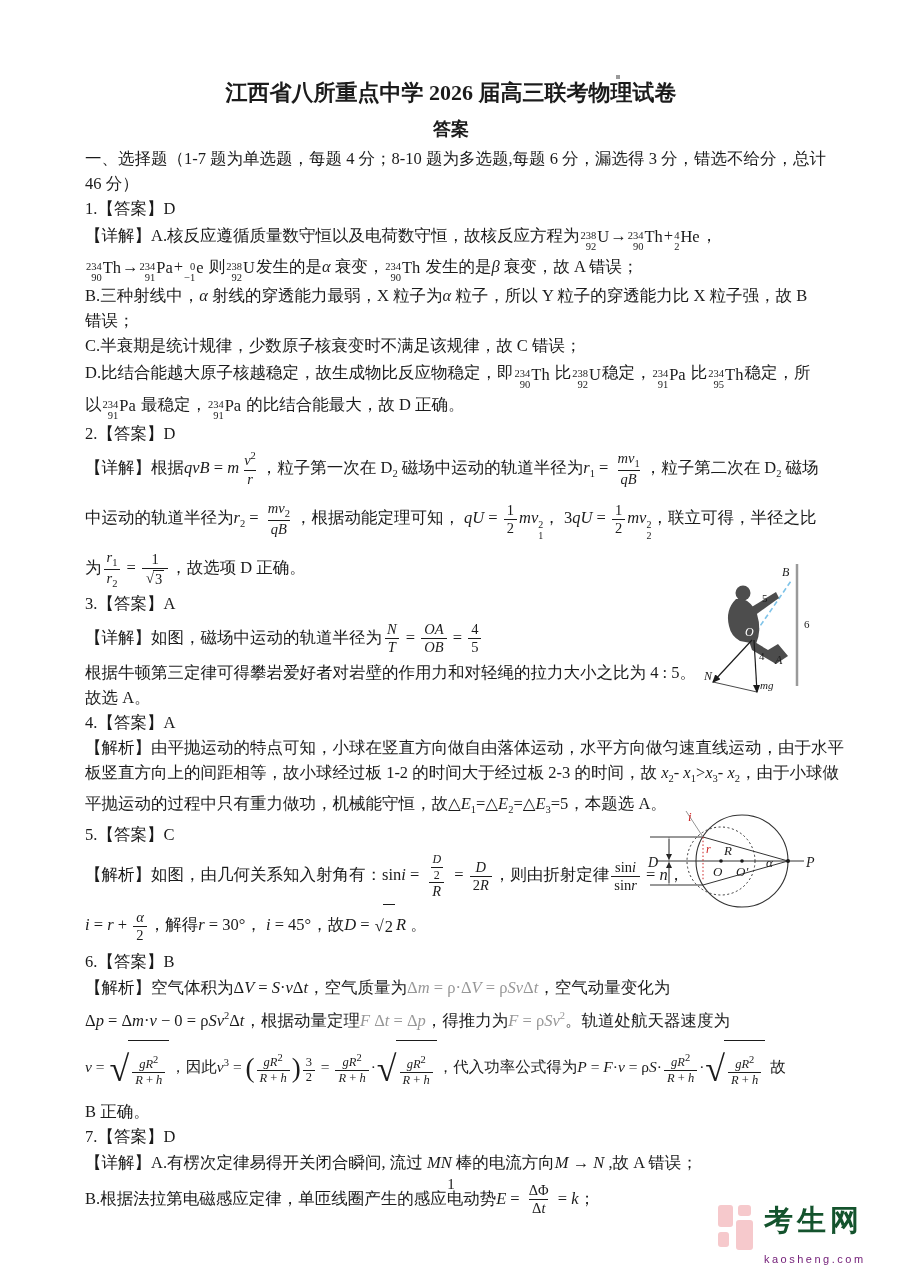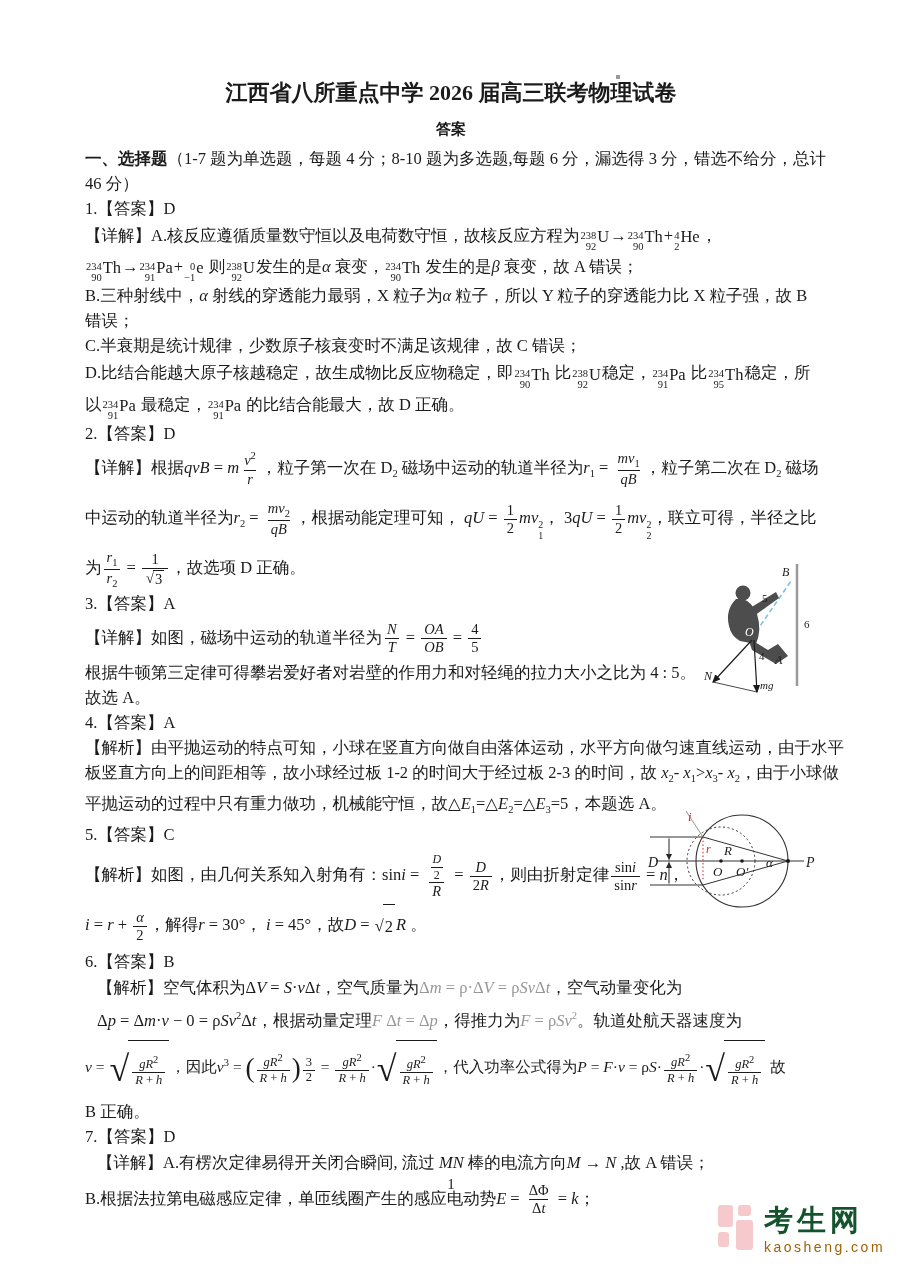--- a/index.html
+++ b/index.html
@@ -1,27 +1,27 @@
 <!DOCTYPE html>
 <html><head>
 <meta charset="utf-8">
 <style>
   html,body{margin:0;padding:0;background:#ffffff;}
   .page{position:relative;width:900px;height:1273px;background:#ffffff;overflow:hidden;
         font-family:"Liberation Serif","DejaVu Serif",serif;color:#1b1b1b;}
   .content{position:absolute;left:85px;top:74px;width:770px;}
   .line{white-space:nowrap;font-size:16.5px;line-height:25px;}
   .line.title{font-size:22px;font-weight:bold;text-align:center;line-height:38px;width:732px;}
-  .line.subtitle{font-size:15px;font-weight:bold;text-align:center;line-height:34px;width:732px;}
+  .line.subtitle{font-size:18px;font-weight:bold;text-align:center;line-height:34px;width:732px;}
   .line.tall{line-height:30px;}
-  .line.roomy{line-height:28px;margin-left:12px;}
+  .line.roomy{line-height:28px;}
   .line.frac-line{line-height:44px;}
   .line.xl{line-height:56px;}
   .line.xxl{line-height:58px;font-size:15.5px;}
-  .seg-b{font-weight:bold;}
+  .seg-b{font-weight:normal;}
   .seg-it{font-style:italic;}
   .dim{color:#979797;}
   sub{font-size:10.5px;}
   sup{font-size:10.5px;}
   .frac{display:inline-flex;flex-direction:column;align-items:center;vertical-align:middle;
         margin:0 2px;font-size:14.5px;line-height:1.2;}
   .frac .num{padding:0 3px;}
   .frac .den{border-top:1px solid #1b1b1b;padding:0 3px;}
   .frac .frac{font-size:12px;margin:0 1px;}
   .xxl .frac{font-size:12.5px;}
@@ -40,21 +40,21 @@
   .stray-dot{position:absolute;left:616px;top:75px;width:4px;height:4px;background:#9a9a9a;}
   .watermark{position:absolute;left:718px;top:1205px;display:flex;align-items:flex-start;}
   .wm-logo{position:relative;width:38px;height:48px;margin-right:8px;}
   .wm-logo div{position:absolute;background:#f6c9cc;border-radius:3px;}
   .wm-b1{left:0;top:0;width:15px;height:22px;}
   .wm-b2{left:0;top:27px;width:11px;height:15px;}
   .wm-b3{left:20px;top:0;width:13px;height:11px;}
   .wm-b4{left:18px;top:15px;width:17px;height:30px;}
   .wm-texts{display:flex;flex-direction:column;}
   .wm-cn{font-size:29px;font-weight:bold;color:#14532d;letter-spacing:4px;line-height:30px;}
-  .wm-en{font-size:14px;color:#a16207;letter-spacing:2.5px;line-height:15px;margin-top:5px;
+  .wm-en{font-size:11px;color:#701a75;letter-spacing:2.5px;line-height:15px;margin-top:17px;
          font-family:"Liberation Sans",sans-serif;}
   svg text{font-family:"Liberation Serif","DejaVu Serif",serif;}
 </style>
 </head>
 <body>
 
 <div class="page">
 
   <div class="stray-dot"></div>
 

